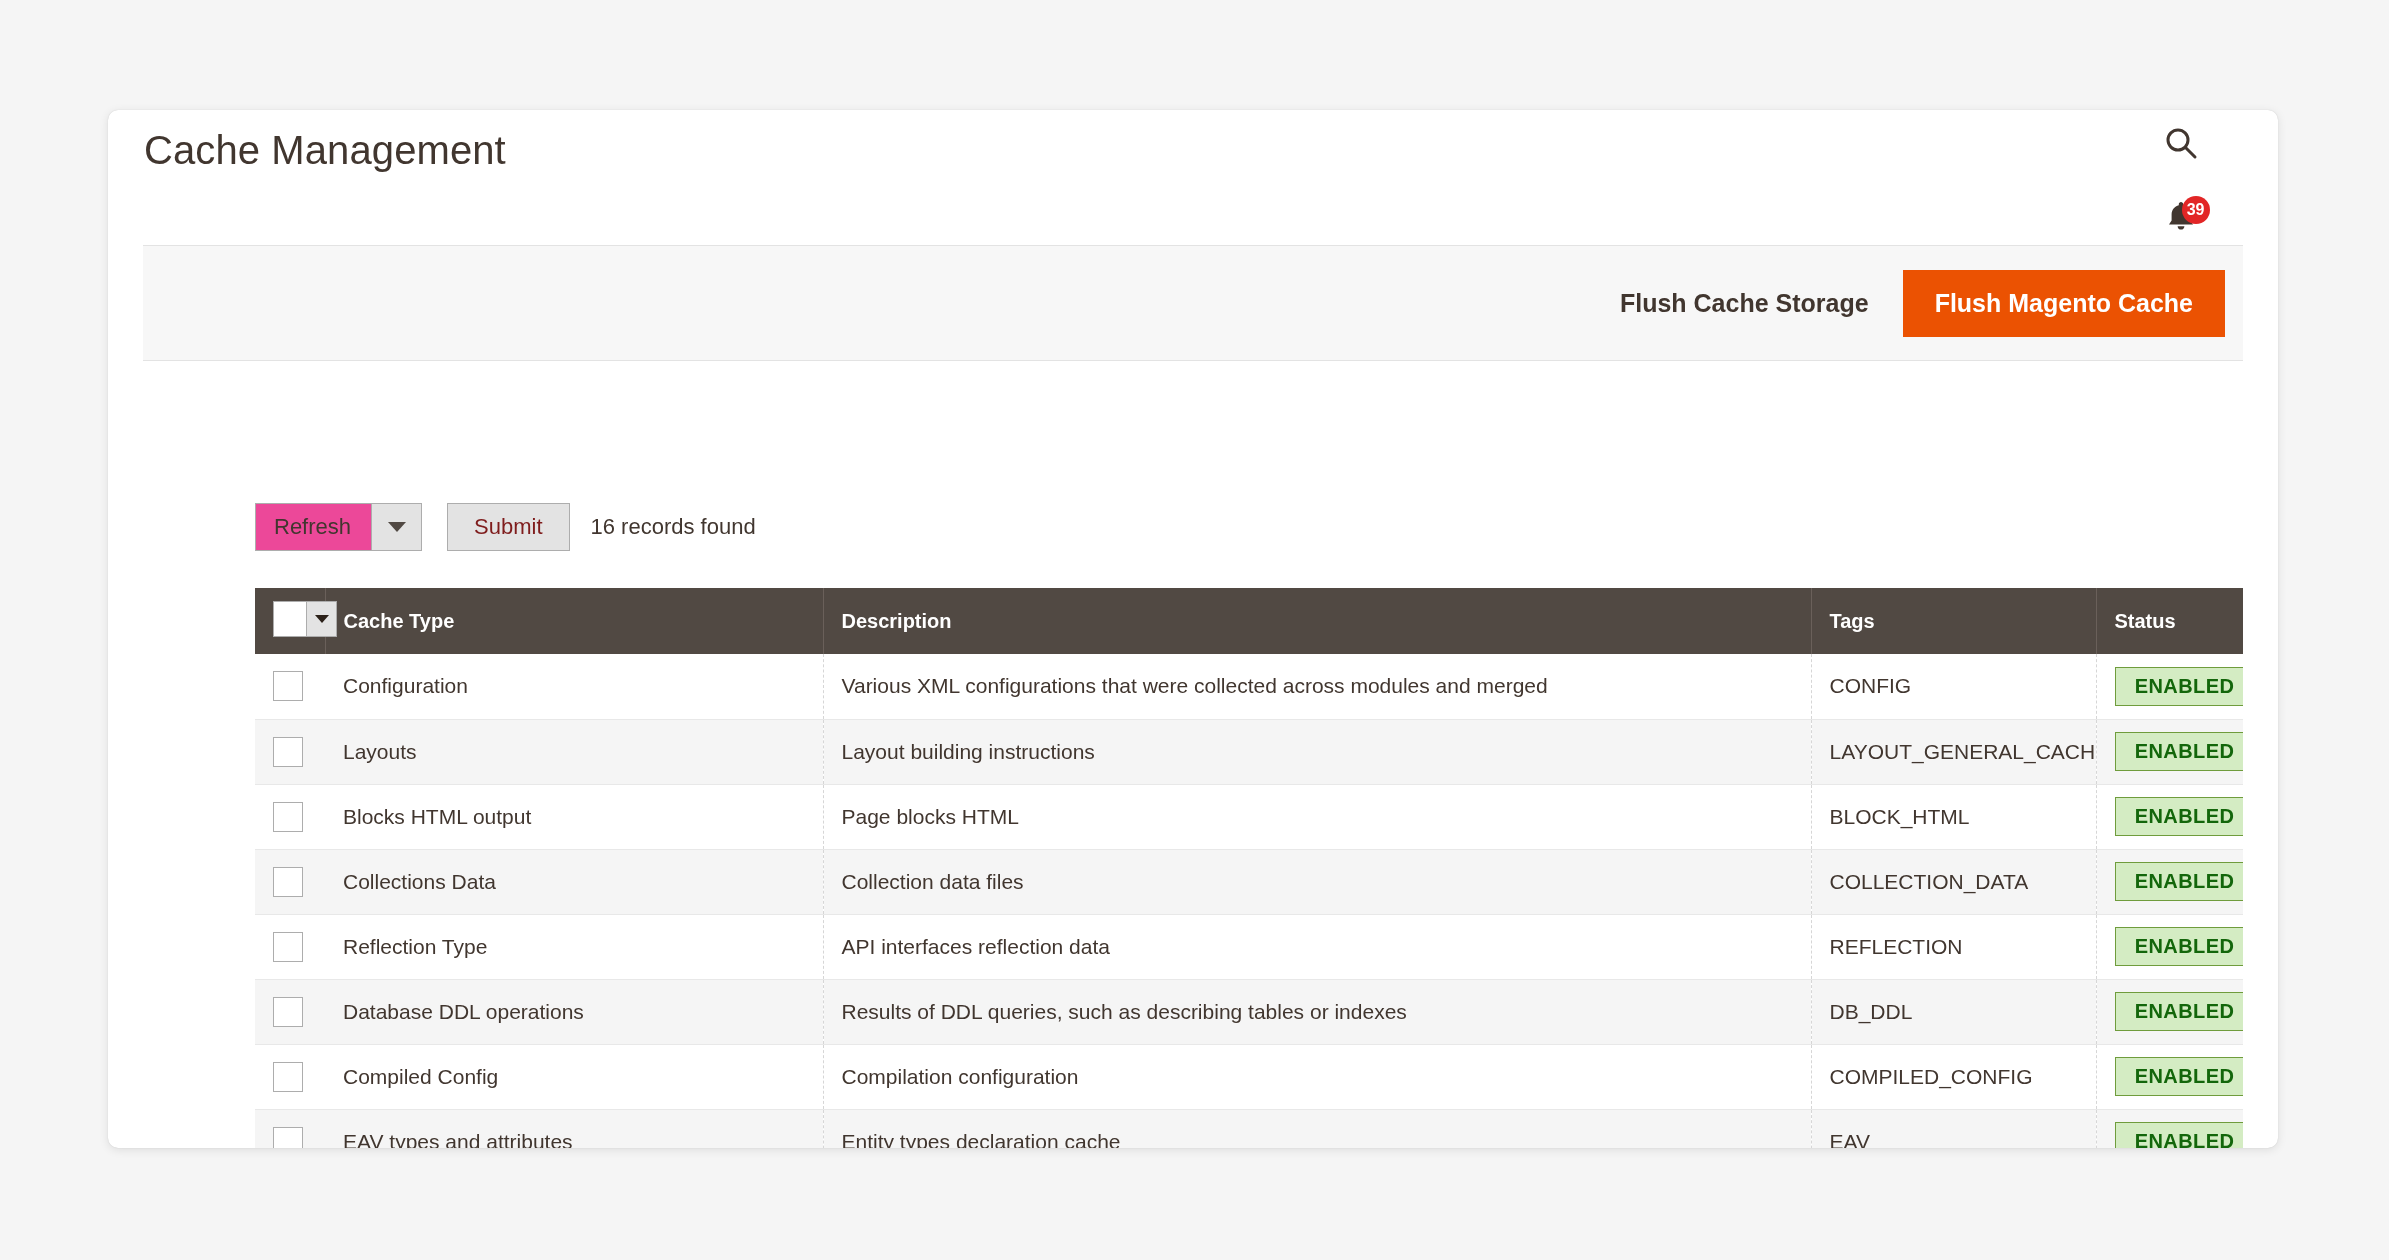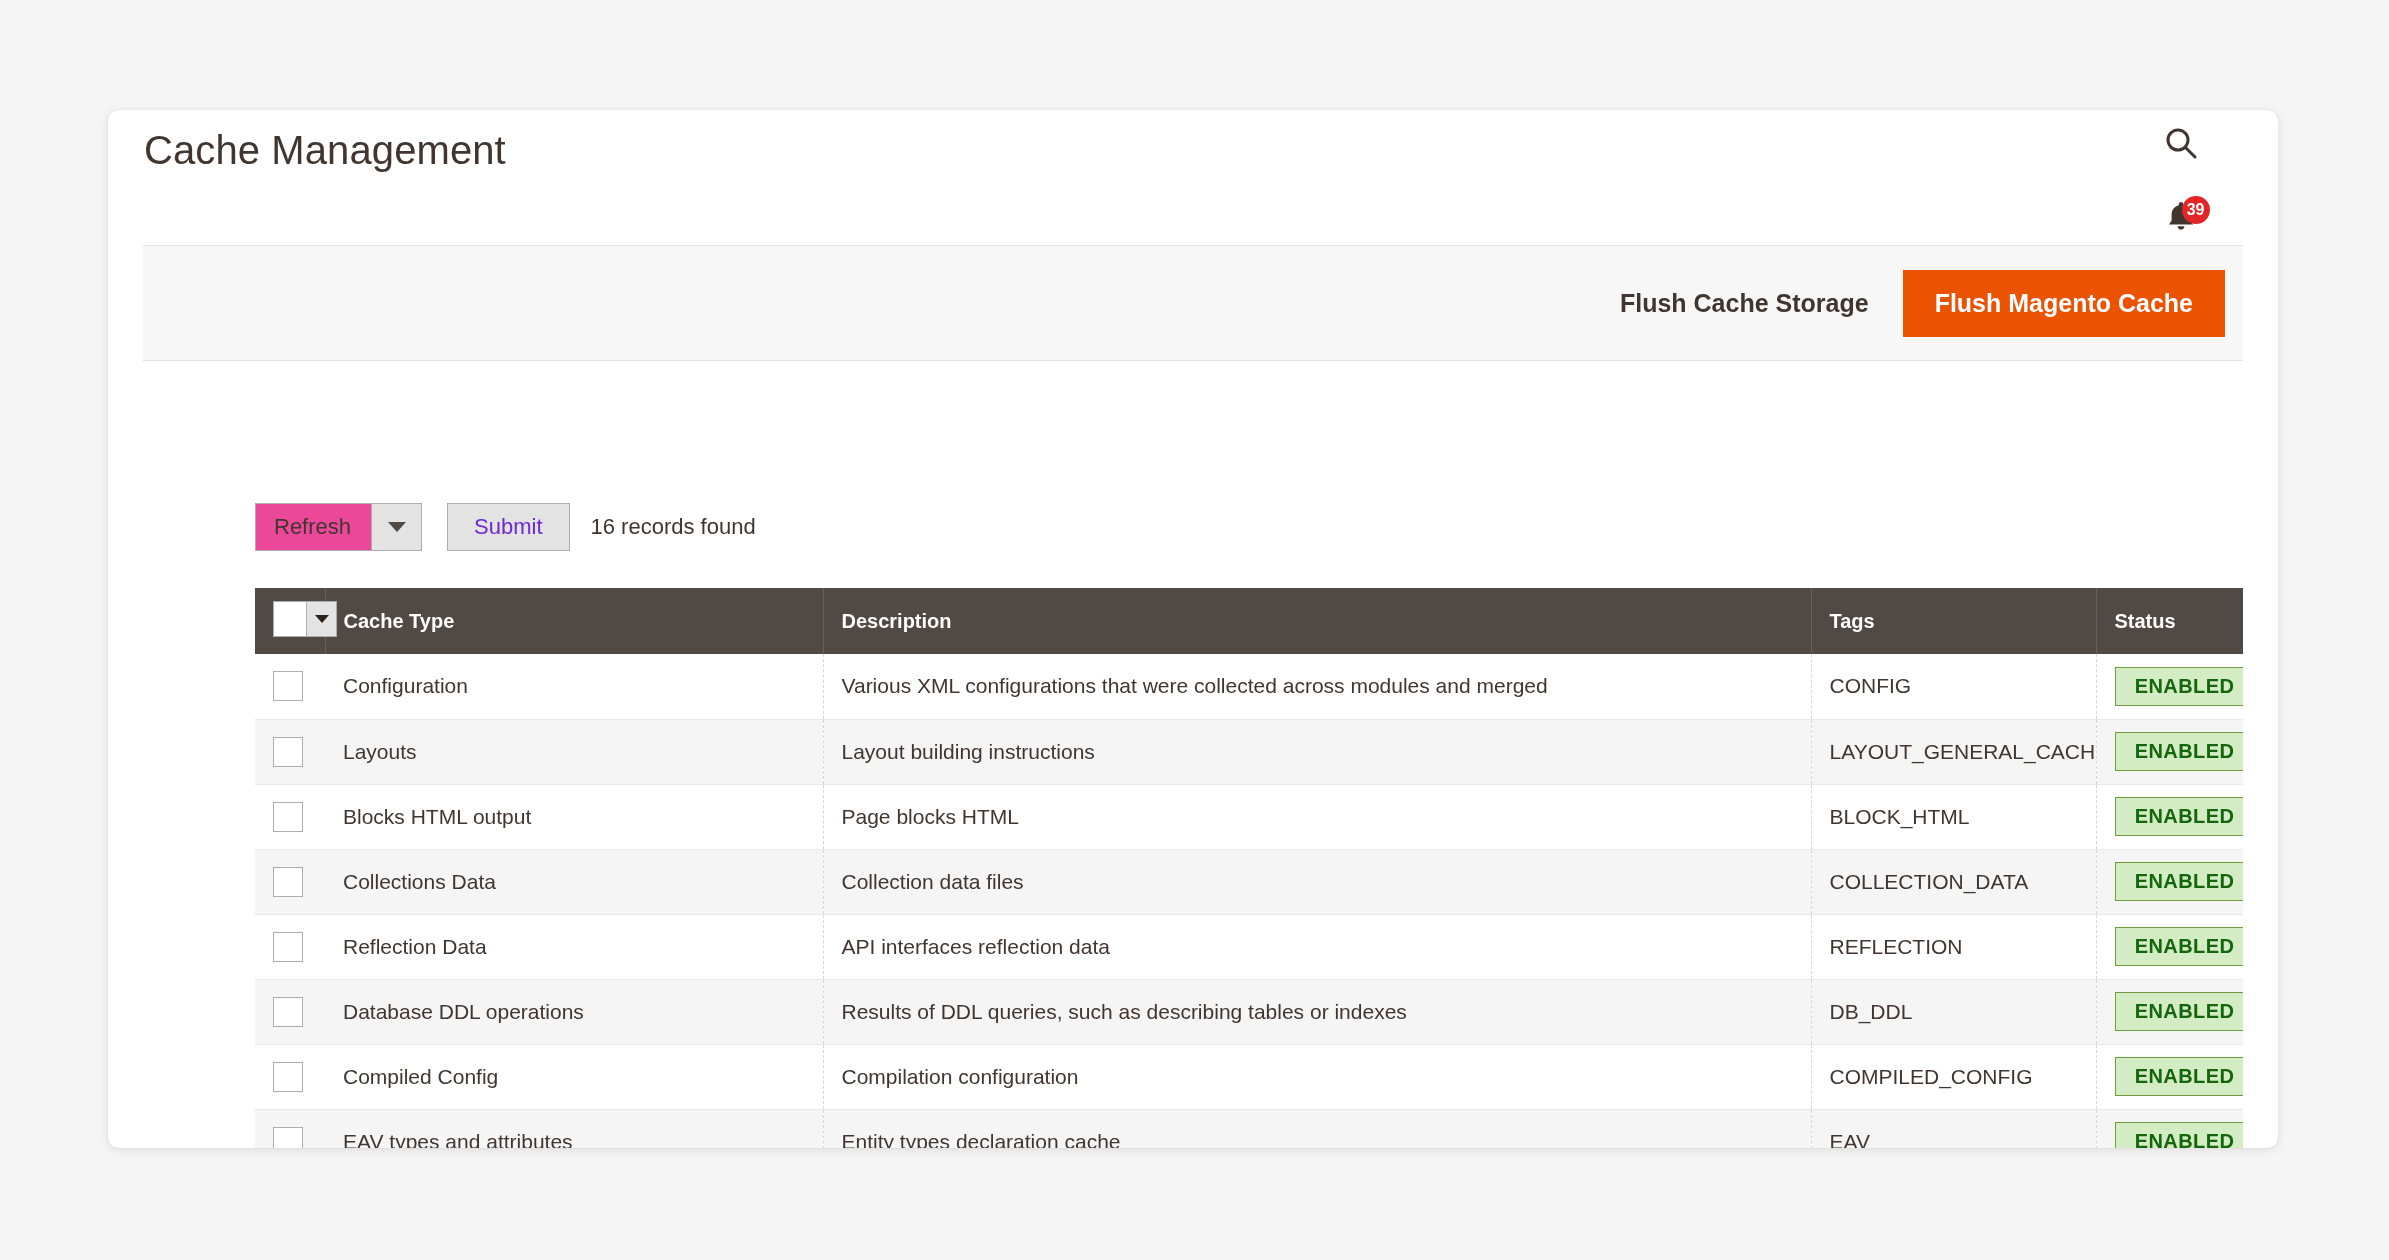--- a/index.html
+++ b/index.html
@@ -181,21 +181,21 @@
   }
 
   .submit-btn {
     margin-left: 25px;
     height: 48px;
     padding: 0 26px;
     border: 1px solid #adadad;
     background: #e3e3e3;
     font-family: inherit;
     font-size: 22px;
-    color: #6d28d9;
+    color: #7f1d1d;
     cursor: pointer;
   }
 
   .records-found {
     margin-left: 21px;
     font-size: 22px;
     color: #41362f;
     white-space: nowrap;
   }
 
@@ -397,21 +397,21 @@
           </tr>
           <tr class="alt">
             <td class="col-check"><span class="row-check"></span></td>
             <td class="col-type">Collections Data</td>
             <td class="col-desc">Collection data files</td>
             <td class="col-tags">COLLECTION_DATA</td>
             <td class="col-stat"><span class="badge-enabled">ENABLED</span></td>
           </tr>
           <tr>
             <td class="col-check"><span class="row-check"></span></td>
-            <td class="col-type">Reflection Data</td>
+            <td class="col-type">Reflection Type</td>
             <td class="col-desc">API interfaces reflection data</td>
             <td class="col-tags">REFLECTION</td>
             <td class="col-stat"><span class="badge-enabled">ENABLED</span></td>
           </tr>
           <tr class="alt">
             <td class="col-check"><span class="row-check"></span></td>
             <td class="col-type">Database DDL operations</td>
             <td class="col-desc">Results of DDL queries, such as describing tables or indexes</td>
             <td class="col-tags">DB_DDL</td>
             <td class="col-stat"><span class="badge-enabled">ENABLED</span></td>

